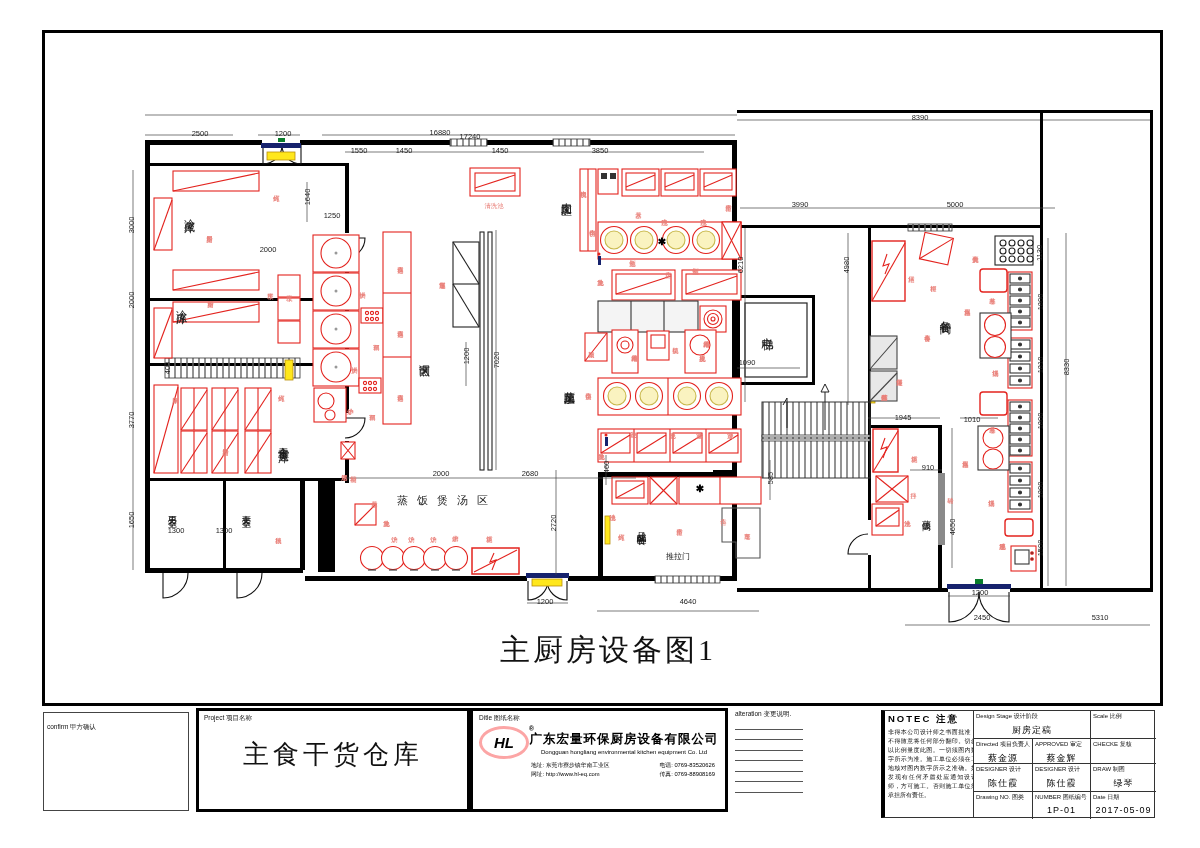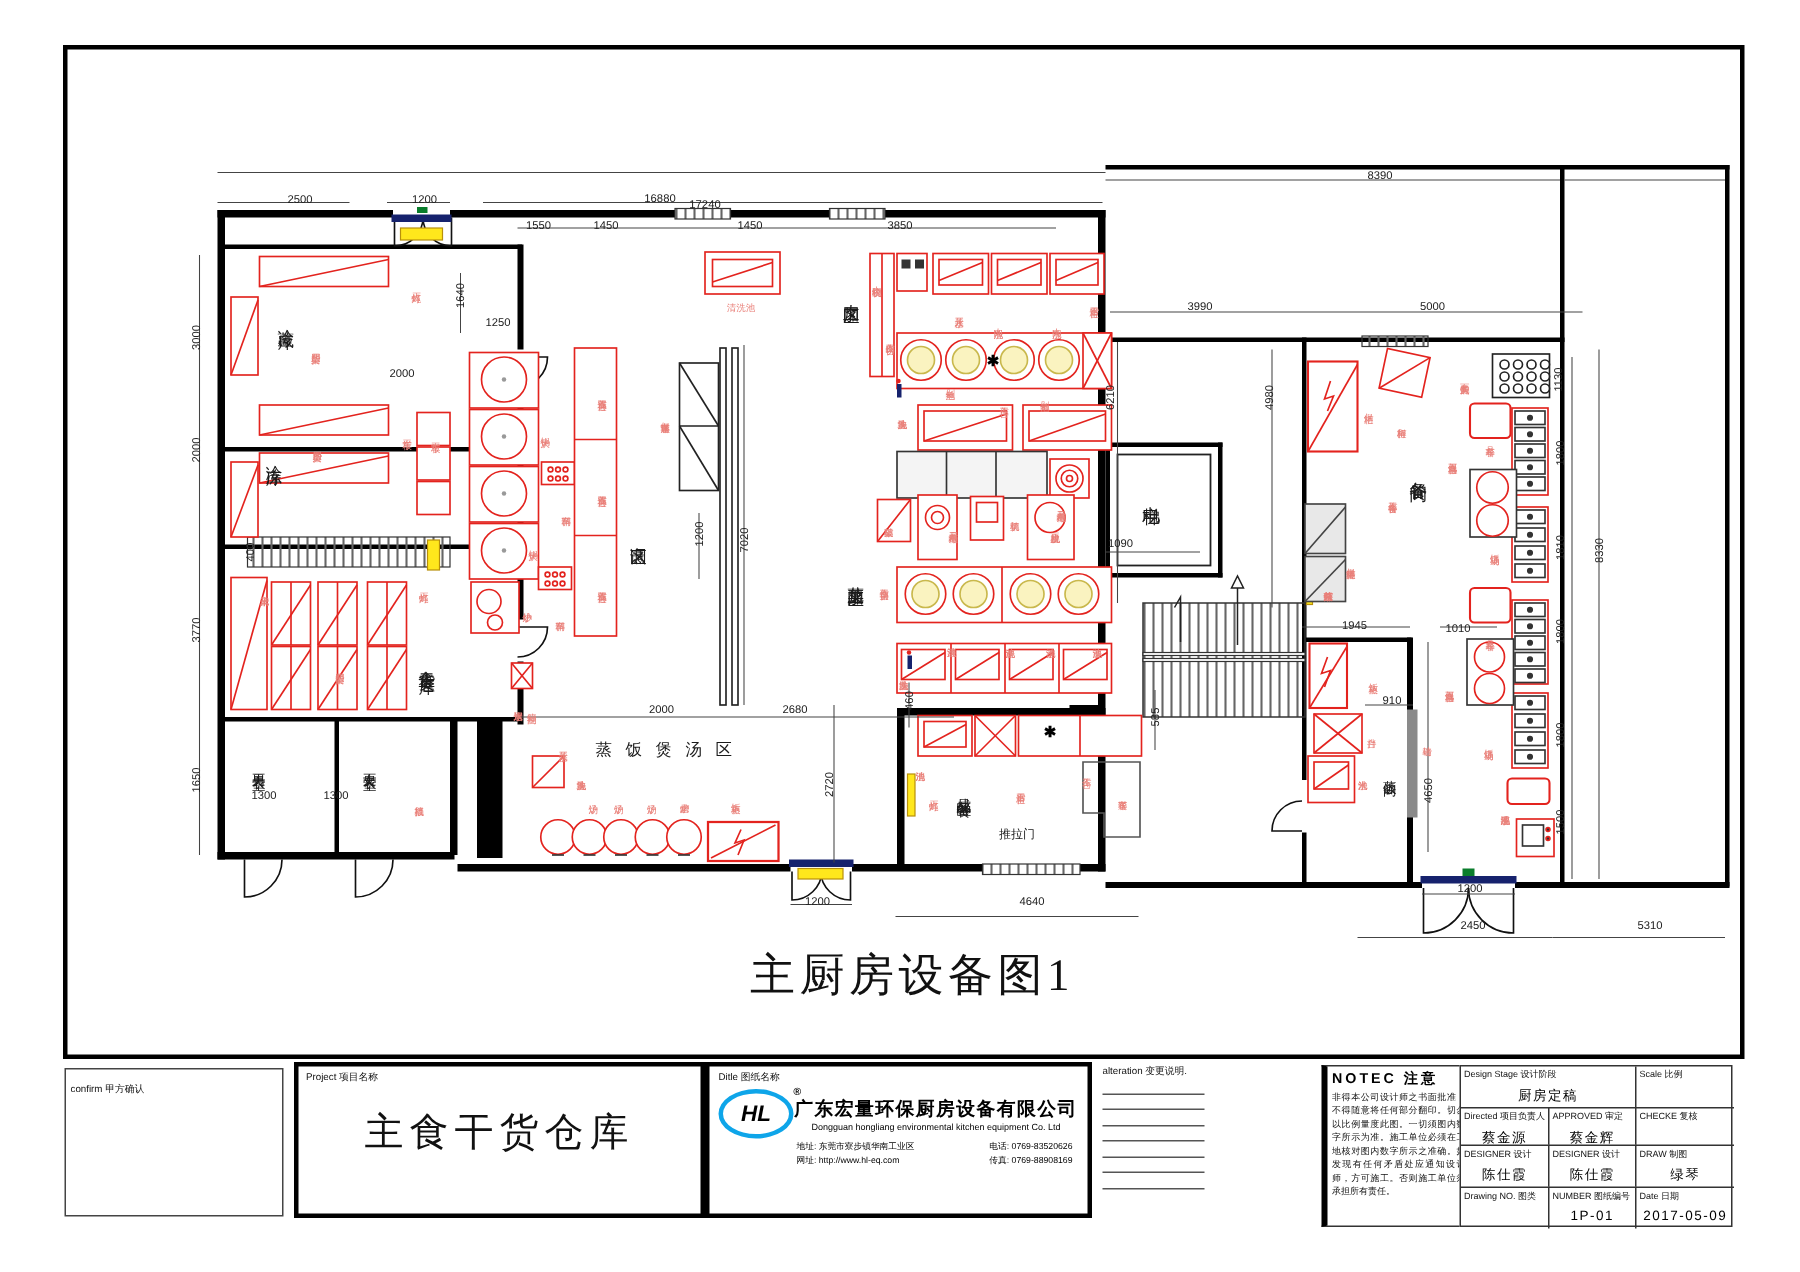--- a/index.html
+++ b/index.html
@@ -23,21 +23,21 @@
   .b3{border:3px solid #000;}
   .tiny{font-size:6.5px;color:#111;}
   .confirm-box{left:43px;top:712px;width:146px;height:99px;padding:2px 3px;}
   .project-box{left:196px;top:708px;width:274px;height:104px;padding:3px 5px;}
   .project-title{font-family:"Liberation Serif","DejaVu Serif",serif;font-size:26px;letter-spacing:4px;
     text-align:center;margin-top:14px;color:#111;}
   .ditle-box{left:470px;top:708px;width:258px;height:104px;padding:3px 6px;}
   .ditle-name{font-size:15px;font-weight:bold;text-align:center;letter-spacing:3px;margin-top:6px;
     border-bottom:1px solid #222;padding-bottom:5px;}
   .co-row{display:flex;align-items:center;margin-top:3px;}
-  .logo{width:44px;height:27px;border:3px solid #0ea5e9;border-radius:50%;display:flex;align-items:center;
+  .logo{width:44px;height:27px;border:3px solid #fca5a5;border-radius:50%;display:flex;align-items:center;
     justify-content:center;font-weight:bold;font-size:15px;font-style:italic;flex:none;position:relative;}
   .logo sup{position:absolute;right:-8px;top:-4px;font-size:7px;}
   .co-txt{flex:1;text-align:center;}
   .co-cn{font-size:12.5px;font-weight:bold;letter-spacing:1px;}
   .co-en{font-size:6px;margin-top:1px;}
   .addr{display:flex;justify-content:space-between;font-size:5.8px;margin-top:2px;padding:0 4px 0 52px;}
   .addr div{text-align:left;line-height:1.6;}
   .alt-box{left:735px;top:710px;width:68px;height:102px;}
   .alt-line{border-top:1px solid #555;margin-top:9.5px;}
   .notec-box{left:881px;top:710px;width:100px;height:108px;border:1px solid #333;border-left:4px solid #000;

